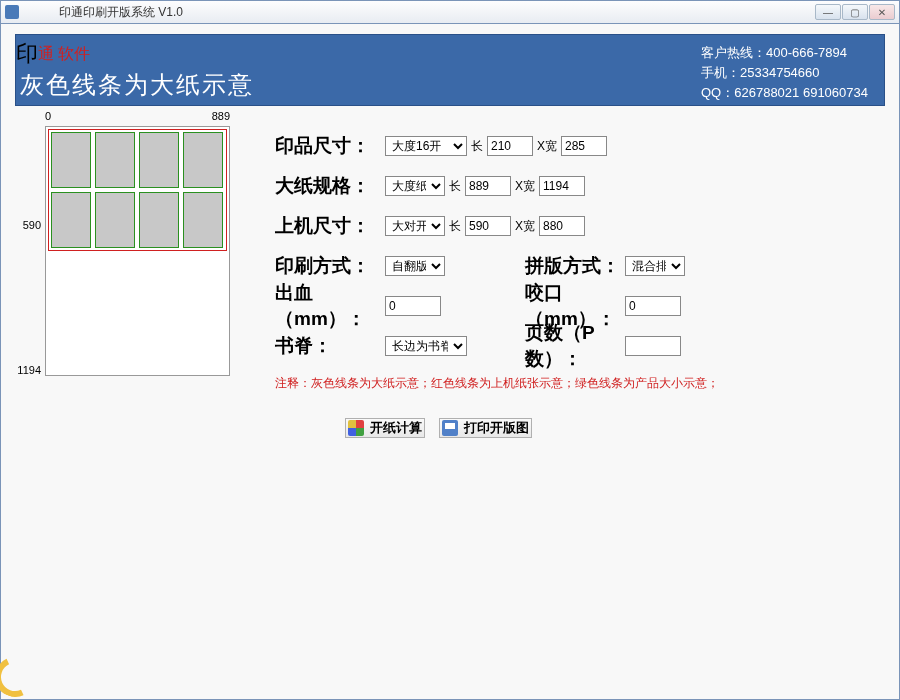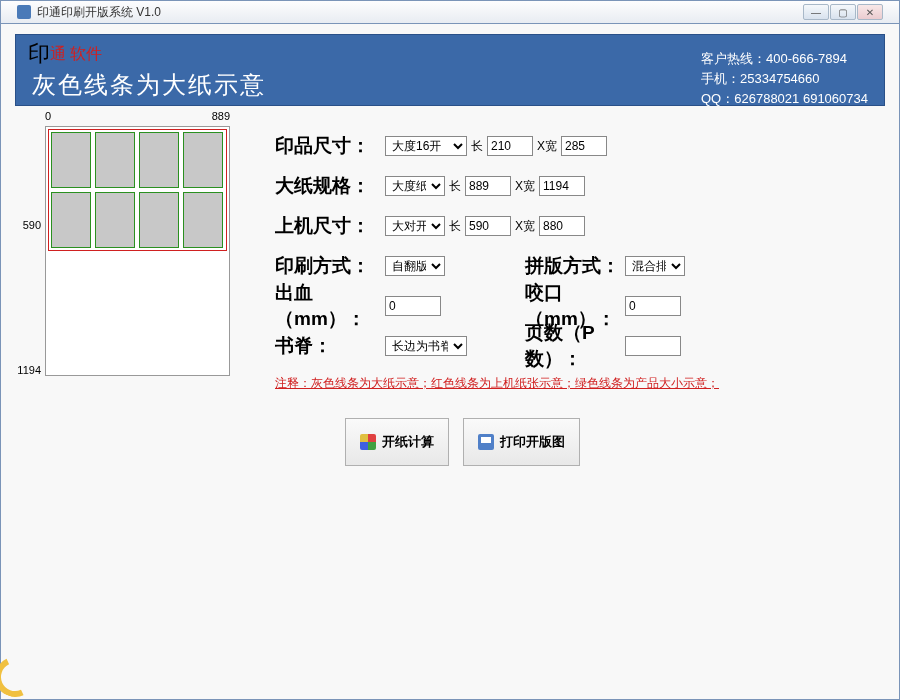--- a/index.html
+++ b/index.html
@@ -1,51 +1,51 @@
 <!DOCTYPE html>
 <html><head>
 <meta charset="utf-8">
 <style>
 * { box-sizing: border-box; margin: 0; padding: 0; }
 body { font-family: "Microsoft YaHei", SimSun, Arial, sans-serif; font-size: 12px; background: linear-gradient(135deg, #a8d8a8 0%, #f0e8c0 30%, #d8b8e8 70%, #a8d8c0 100%); width: 900px; height: 700px; overflow: hidden; }
-.titlebar { height: 24px; background: linear-gradient(#fdfdfe, #e8ecf2); border: 1px solid #7a94b8; display: flex; align-items: center; padding: 0 16px; }
+.titlebar { height: 24px; background: linear-gradient(#fdfdfe, #e8ecf2); border: 1px solid #7a94b8; display: flex; align-items: center; padding: 0 4px; gap: 34px; }
 .titlebar-icon { width: 14px; height: 14px; background: #4a7ab8; border-radius: 2px; margin-right: 6px; }
 .titlebar-text { flex: 1; font-size: 12px; color: #333; }
 .win-btns { display: flex; gap: 1px; }
 .win-btn { width: 26px; height: 16px; background: linear-gradient(#f5f8fb,#d8e2ee); border: 1px solid #a8b8c8; font-size: 10px; display: flex; align-items: center; justify-content: center; color: #555; border-radius: 2px; }
 .win-btn.close { background: linear-gradient(#f8e8e8,#eaccd0); }
 .app-window { background: #f8f8f8; margin: 0; height: 676px; border: 1px solid #7a94b8; border-top: none; padding: 10px 14px 14px 14px; position: relative; }
 .header-bar { background: #3b69a8; height: 72px; border: 1px solid #2a5088; display: flex; color: #fff; }
-.brand { display: flex; padding: 6px 12px; }
+.brand { display: flex; padding: 6px 0; }
 .brand-logo { font-family: "KaiTi", serif; font-size: 22px; color: #000; position: relative; }
 .brand-logo .red { color: #d02020; font-size: 16px; position: relative; top: -2px; }
 .brand-title { font-size: 24px; color: #fff; margin-left: 4px; letter-spacing: 2px; font-weight: normal; }
 .brand-col { display:flex; flex-direction:column; justify-content:center; }
-.contact { margin-left: auto; padding: 14px 16px; font-size: 13px; line-height: 20px; text-align: left; }
+.contact { margin-left: auto; padding: 8px 16px; font-size: 13px; line-height: 20px; text-align: left; }
 .content { display: flex; margin-top: 20px; }
 .preview-col { width: 250px; padding-right: 10px; }
 .preview-box { position: relative; margin-left: 30px; }
 .axis-top { position: absolute; top: -16px; left: 0; width: 185px; display: flex; justify-content: space-between; font-size: 11px; }
 .axis-left { position: absolute; left: -30px; top: 0; height: 250px; display: flex; flex-direction: column; justify-content: space-between; font-size: 11px; align-items: flex-end; width: 26px; }
 .axis-left span:nth-child(2){ position:relative; top:-20px; }
 .paper-outer { width: 185px; height: 250px; border: 1px solid #999; background: #fff; position: relative; }
 .machine-rect { position: absolute; top: 2px; left: 2px; width: 179px; height: 122px; border: 1px solid #d02020; }
 .prod { position: absolute; border: 1px solid #2a9020; background: #c8c8c8; }
 .form-col { flex: 1; padding-left: 10px; }
 .form-row { display: flex; align-items: center; height: 40px; border-bottom: 0px solid transparent; }
 .lbl { width: 110px; font-weight: bold; font-size: 19px; }
 .sel { height: 20px; font-size: 12px; border: 1px solid #888; background: #fff; padding: 0 2px; }
 .sel-w { width: 82px; }
 .sel-s { width: 60px; }
 .inline-lbl { font-size: 12px; margin: 0 4px; }
 .txt { width: 46px; height: 20px; border: 1px solid #888; font-size: 12px; padding: 0 3px; }
 .txt-w { width: 56px; }
-.note { color: #d02020; font-size: 12px; margin-top: 8px; line-height: 18px; text-decoration: underline; }
+.note { color: #d02020; font-size: 12px; margin-top: 8px; line-height: 18px; }
 .btn-row { margin-top: 26px; display: flex; gap: 14px; padding-left: 0; }
-.btn { height: 48px; padding: 0 14px; background: linear-gradient(#fafafa,#e8e8e8); border: 1px solid #b0b0b0; display: flex; align-items: center; gap: 6px; font-size: 13px; font-weight: bold; cursor: pointer; }
+.btn { height: 20px; padding: 0 2px; background: linear-gradient(#fafafa,#e8e8e8); border: 1px solid #b0b0b0; display: flex; align-items: center; gap: 6px; font-size: 13px; font-weight: bold; cursor: pointer; }
 .btn-ico { width: 16px; height: 16px; display:inline-block; }
 .ico-calc { background: conic-gradient(#e04040 0 90deg,#40a040 90deg 180deg,#4060e0 180deg 270deg,#e0c040 270deg 360deg); border-radius:2px; }
 .ico-print { background: #5080c8; border-radius:2px; position:relative; }
 .ico-print::after{ content:""; position:absolute; top:3px; left:3px; width:10px; height:6px; background:#fff; }
 .watermark { position: absolute; left: 8px; bottom: 6px; font-size: 18px; font-style: italic; font-weight: bold; }
 .watermark .cn { color: #3a6ab0; font-size: 20px; }
 .watermark .en { color: #3a8a3a; font-size: 16px; letter-spacing:1px; display:block; margin-top:-2px;}
 .wm-arc{ position:absolute; left:-6px; bottom:2px; width:40px; height:40px; border:6px solid #f0c040; border-right-color:transparent; border-top-color:transparent; border-radius:50%; transform:rotate(20deg);}
 </style>
 </head>

